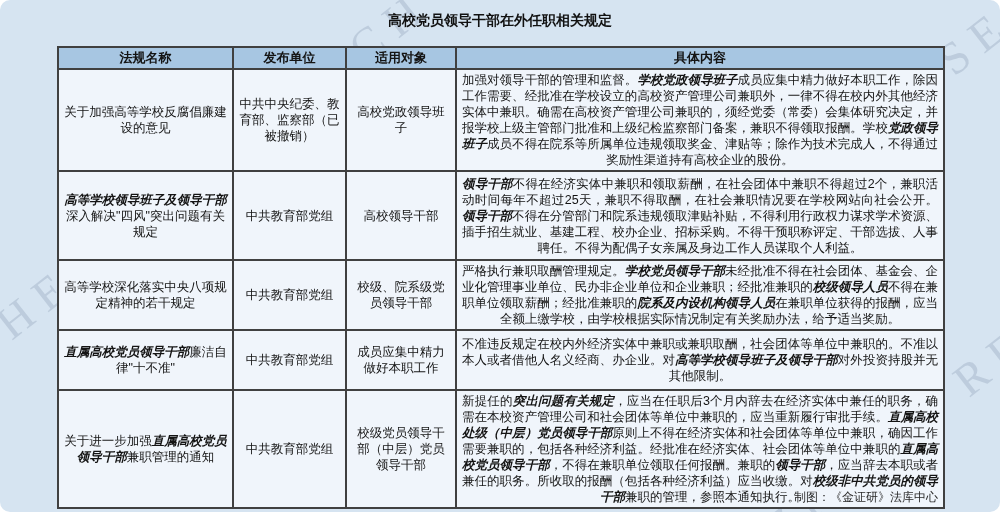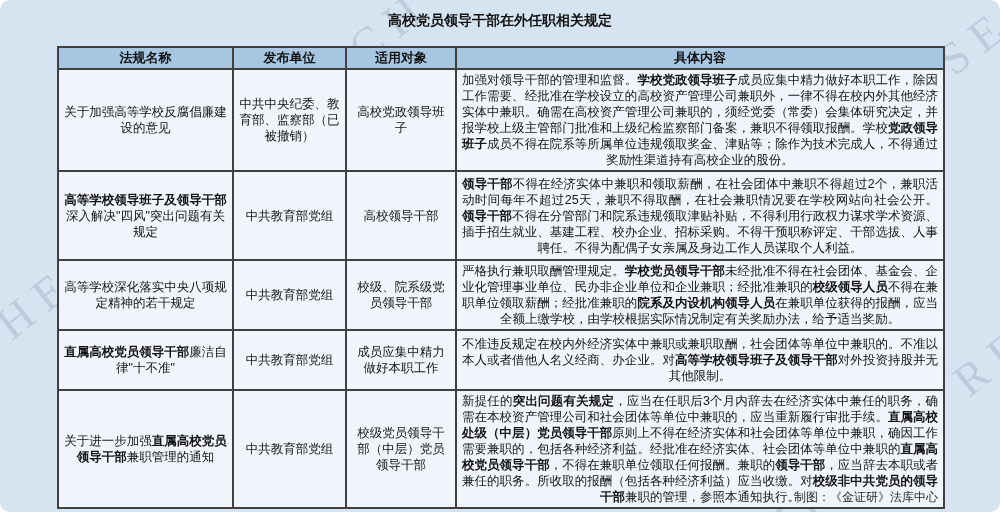--- a/index.html
+++ b/index.html
@@ -76,21 +76,21 @@
   }
   col.c0 { width: 175px; }
   col.c1 { width: 113px; }
   col.c2 { width: 110px; }
   col.c3 { width: 488px; }
   tbody tr:nth-child(1) { height: 96px; }
   tbody tr:nth-child(2) { height: 89px; }
   tbody tr:nth-child(3) { height: 59px; }
   tbody tr:nth-child(4) { height: 60px; }
   tbody tr:nth-child(5) { height: 113px; }
-  b { font-weight: bold; }
+  b { font-weight: bold; font-style: italic; }
   
   .footer {
     position: absolute;
     right: 62px; bottom: 6px;
     font-size: 12px;
     color: #2a2a2a;
   }
 </style>
 </head>
 <body>

